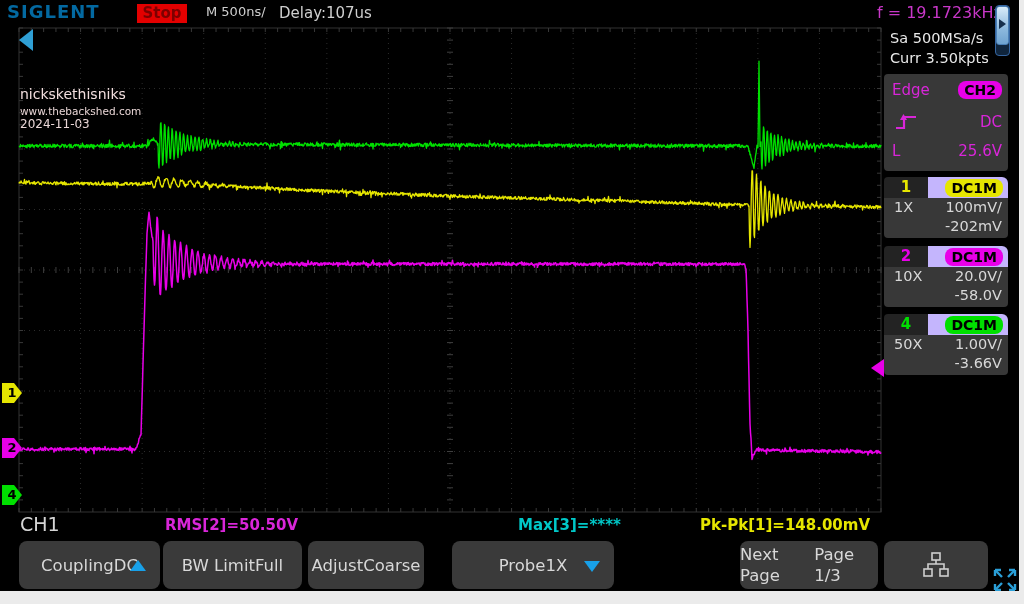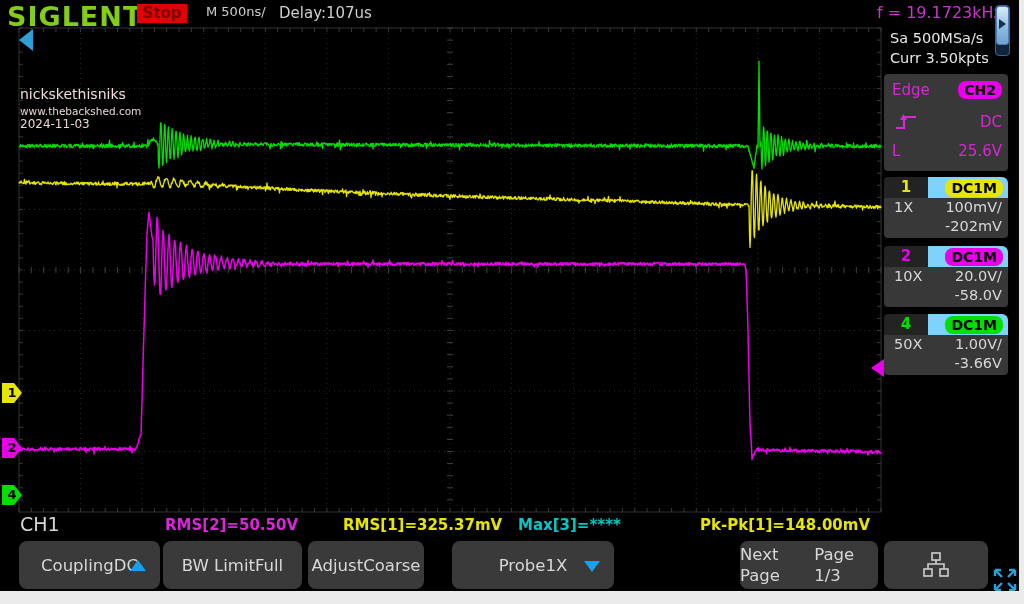--- a/index.html
+++ b/index.html
@@ -1,36 +1,36 @@
 <!DOCTYPE html>
 <html><head>
 <meta charset="utf-8">
 <style>
   html,body{margin:0;padding:0;background:#d9d9d9;}
   #screen{position:relative;width:1024px;height:604px;background:#000;overflow:hidden;
           font-family:"DejaVu Sans","Liberation Sans",sans-serif;}
   .abs{position:absolute;}
   
-  #brand{left:7px;top:1px;color:#84cc16;font-size:27px;font-weight:bold;letter-spacing:1px;}
+  #brand{left:7px;top:1px;color:#0369a1;font-size:18px;font-weight:bold;letter-spacing:1px;}
   #runstate{left:137px;top:4px;width:50px;height:19px;background:#e30000;color:#7d0000;
             font-size:15px;font-weight:bold;text-align:center;line-height:19px;}
   #timebase{left:206px;top:4px;color:#cfcfcf;font-size:13px;}
   #delay{left:279px;top:4px;color:#cfcfcf;font-size:15px;}
   #freq{right:22px;top:3px;color:#c837c8;font-size:16px;}
   
   .sb-text{left:890px;color:#e8e8e8;font-size:14.5px;}
   .panel{left:884px;width:124px;background:#383838;border-radius:4px;}
   #trig-panel{top:74px;height:97px;}
   .trig-row{position:absolute;left:8px;right:6px;display:flex;justify-content:space-between;
             align-items:center;color:#d926d9;font-size:15px;}
   .badge{color:#000;font-weight:bold;font-size:14px;padding:0 6px;border-radius:8px;line-height:18px;}
   .ch-box{left:884px;width:124px;height:61px;position:absolute;}
   .ch-tab{position:absolute;left:0;top:0;width:44px;height:21px;background:#232323;
           border-radius:4px 0 0 0;text-align:center;line-height:21px;font-size:15px;font-weight:bold;}
-  .ch-main{position:absolute;left:44px;right:0;top:0;height:21px;background:#7dd3fc;
+  .ch-main{position:absolute;left:44px;right:0;top:0;height:21px;background:#c4b5fd;
            border-radius:0 6px 0 0;display:flex;justify-content:flex-end;align-items:center;padding-right:5px;}
   .ch-body{position:absolute;left:0;right:0;top:21px;bottom:0;background:#383838;border-radius:0 0 4px 4px;
            color:#d8d8d8;font-size:14.5px;}
   .ch-probe{position:absolute;left:10px;top:1px;}
   .ch-scale{position:absolute;right:6px;top:1px;}
   .ch-offset{position:absolute;right:6px;top:20px;}
   
   #ov1{left:20px;top:86px;color:#f2dede;font-size:14px;}
   #ov2{left:20px;top:105px;color:#e9d6d6;font-size:10.5px;}
   #ov3{left:20px;top:117px;color:#e9d6d6;font-size:12px;}
@@ -499,21 +499,20 @@
       </div>
     <div class="ch-body">
       <span class="ch-probe">50X</span>
       <span class="ch-scale">1.00V/</span>
       <span class="ch-offset">-3.66V</span>
     </div>
   </div>
 
   <div class="abs" id="meas-ch">CH1</div>
   <span class="abs meas" style="left: 165px; color: rgb(217, 38, 217);">RMS[2]=50.50V</span>
-  <span class="abs meas" style="left: 343px; color: rgb(230, 230, 0);">RMS[1]=325.37mV</span>
   <span class="abs meas" style="left: 518px; color: rgb(0, 200, 200);">Max[3]=****</span>
   <span class="abs meas" style="left: 700px; color: rgb(230, 230, 0);">Pk-Pk[1]=148.00mV</span>
 
   <div class="abs btn" style="left:19px;width:141px">
     <span>Coupling</span>
     <span>DC</span>
     <span class="tri tri-up" style="right:14px;top:19px"></span>
   </div>
   <div class="abs btn" style="left:163px;width:139px">
     <span>BW Limit</span>

